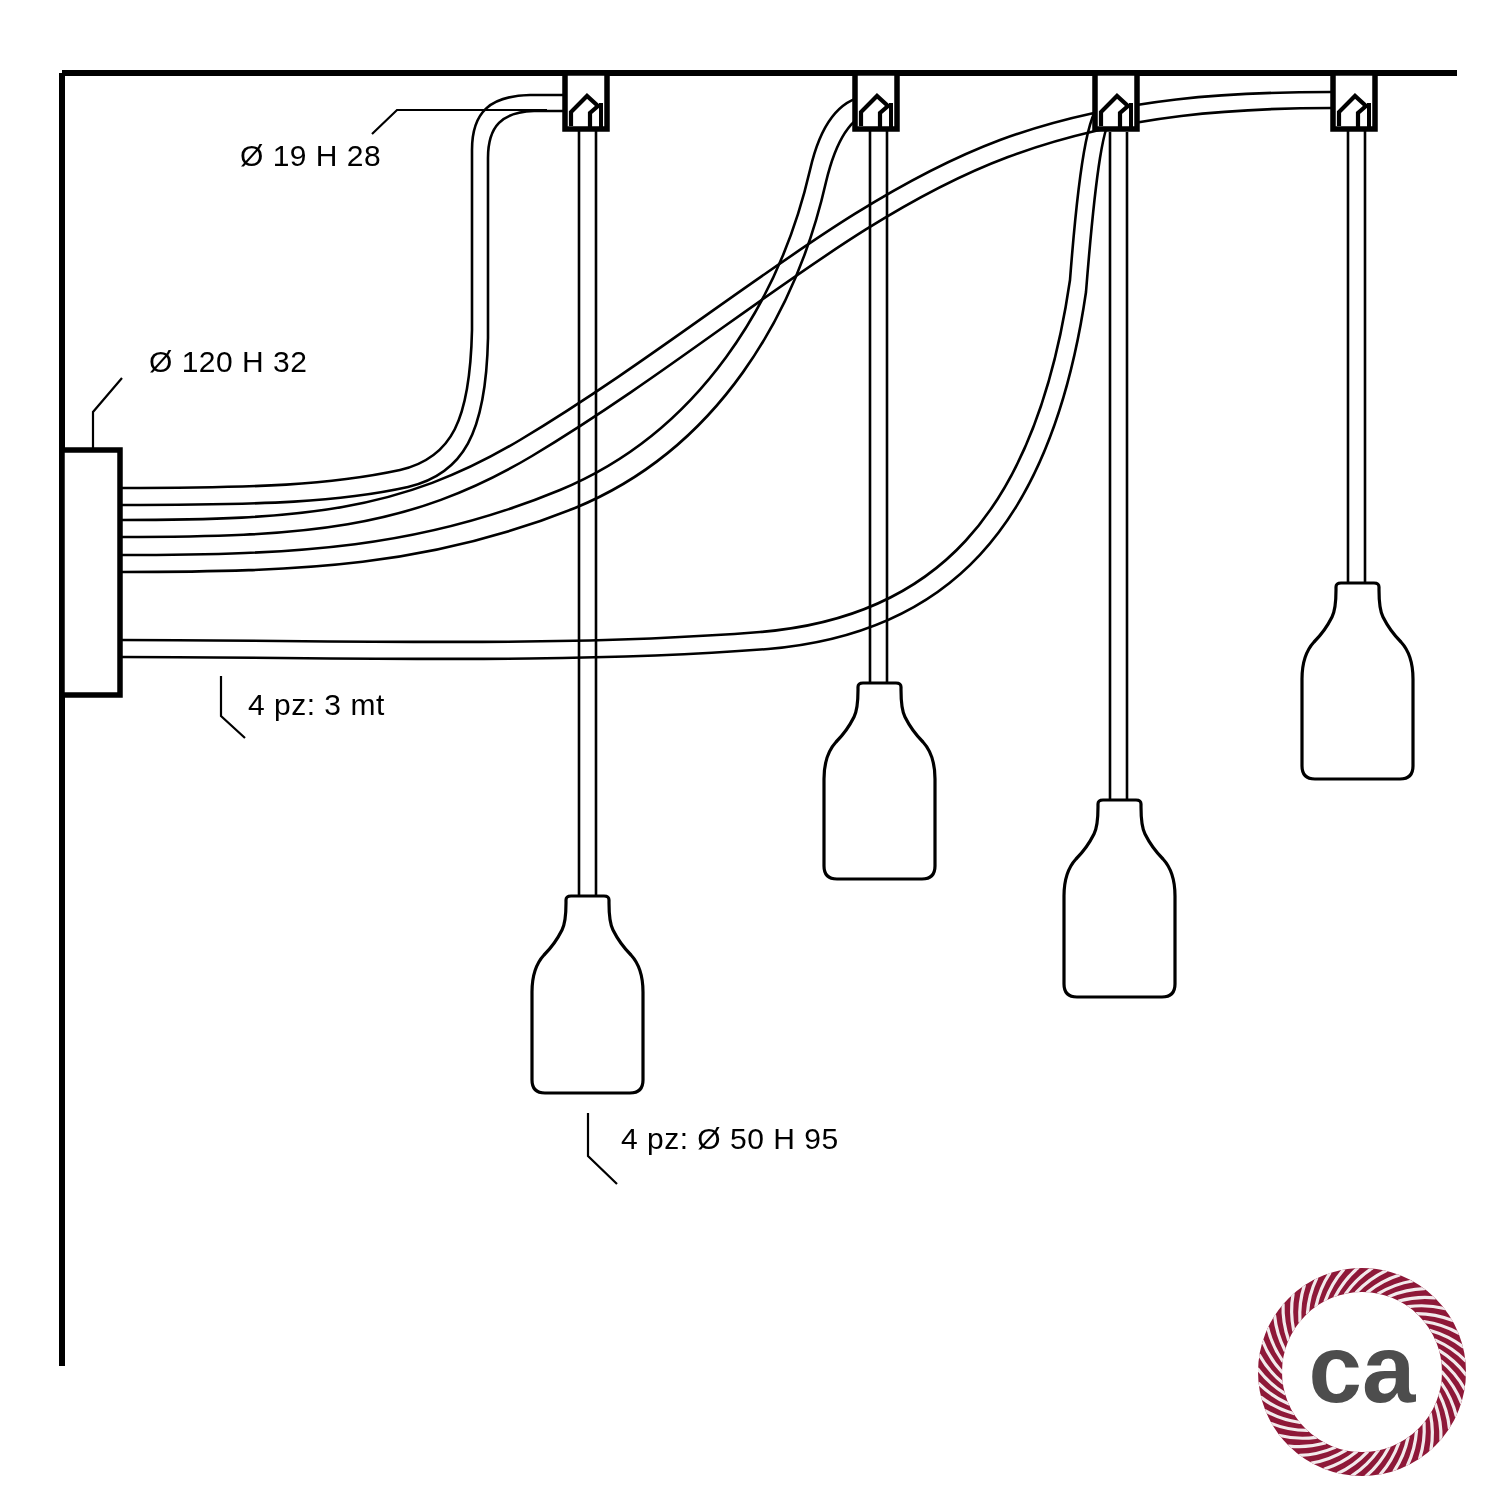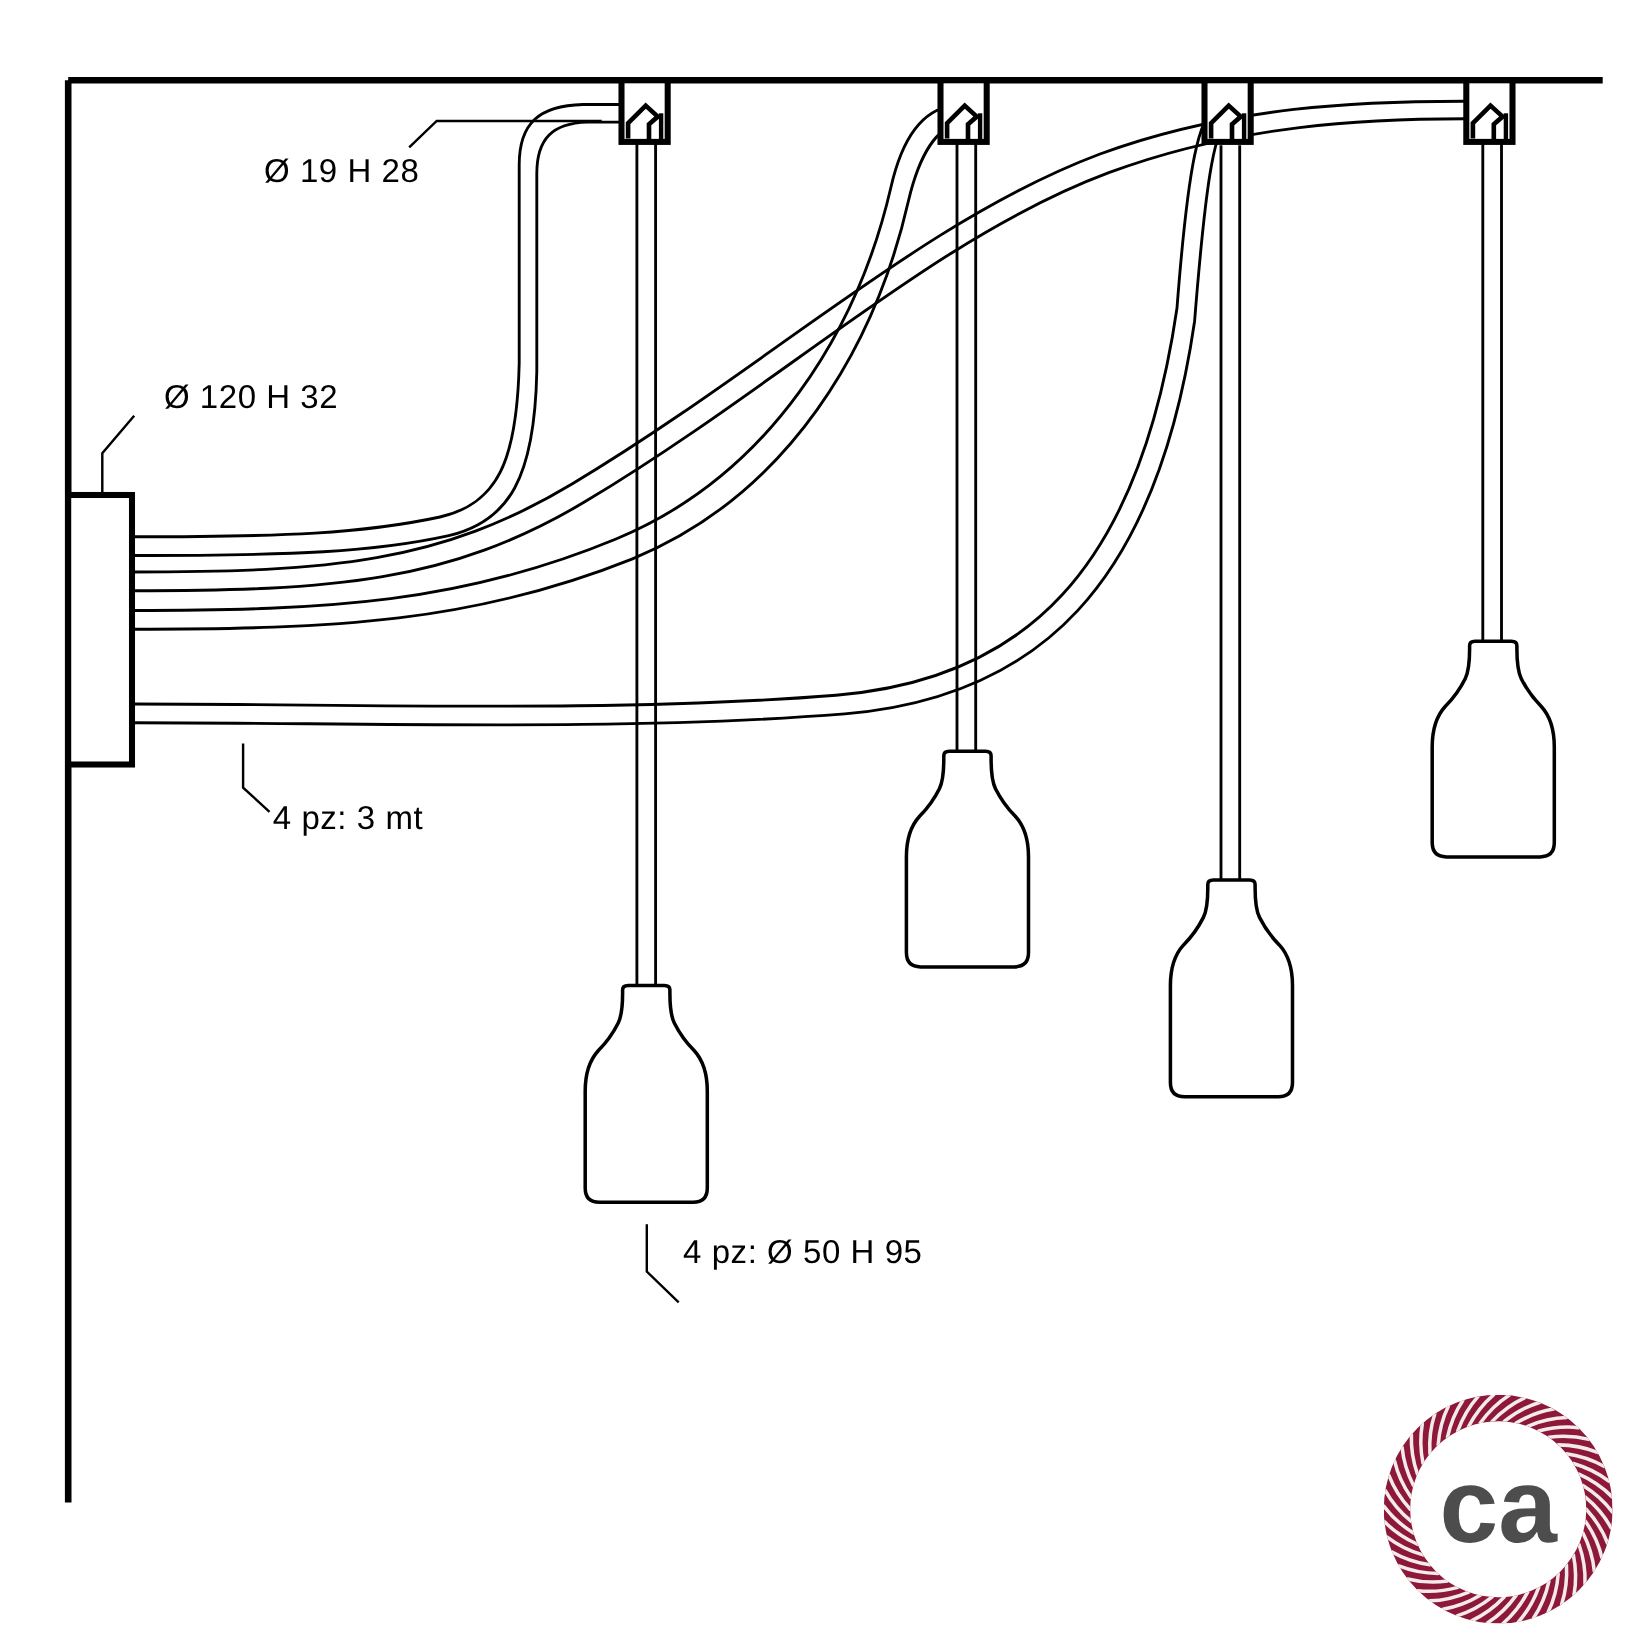--- a/index.html
+++ b/index.html
@@ -29,21 +29,21 @@
     position: absolute;
     font-family: "Liberation Sans", sans-serif;
     font-size: 30px;
     letter-spacing: 0.5px;
     color: #000000;
     white-space: nowrap;
     line-height: 1;
   }
   #label-canopy   { left: 124px; top: 347px; margin-left: 25px; }
   #label-rose     { left: 240px; top: 141px; }
-  #label-cables   { left: 248px; top: 730px; text-align: right; }
+  #label-cables   { left: 248px; top: 690px; text-align: right; }
   #label-holders  { left: 621px; top: 1124px; }
 
   #logo {
     position: absolute;
     left: 1258px;
     top: 1268px;
     width: 208px;
     height: 208px;
   }
 </style>

